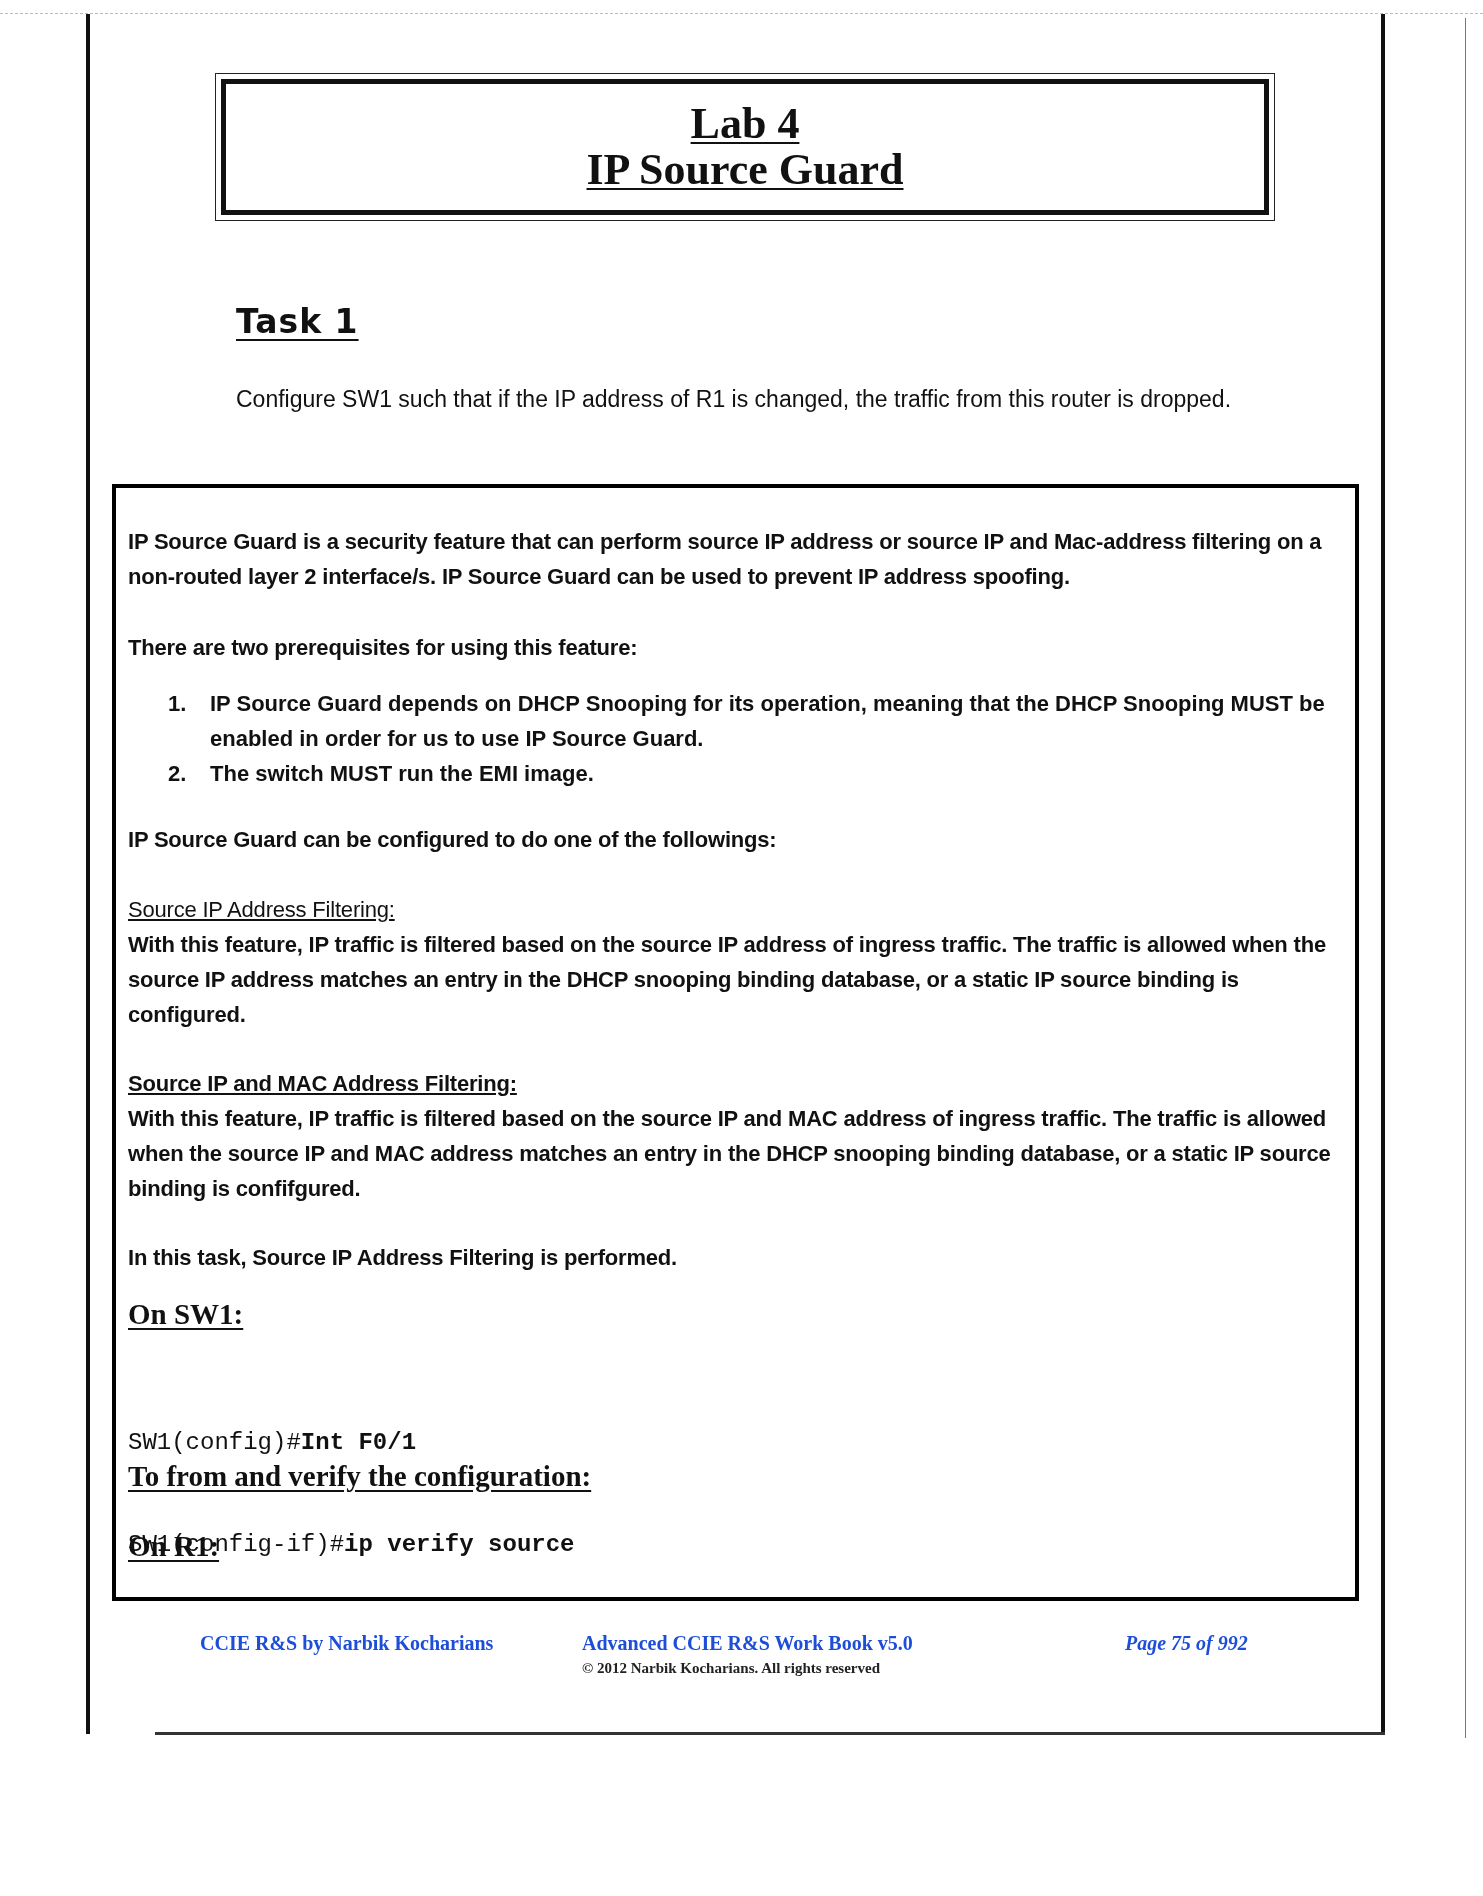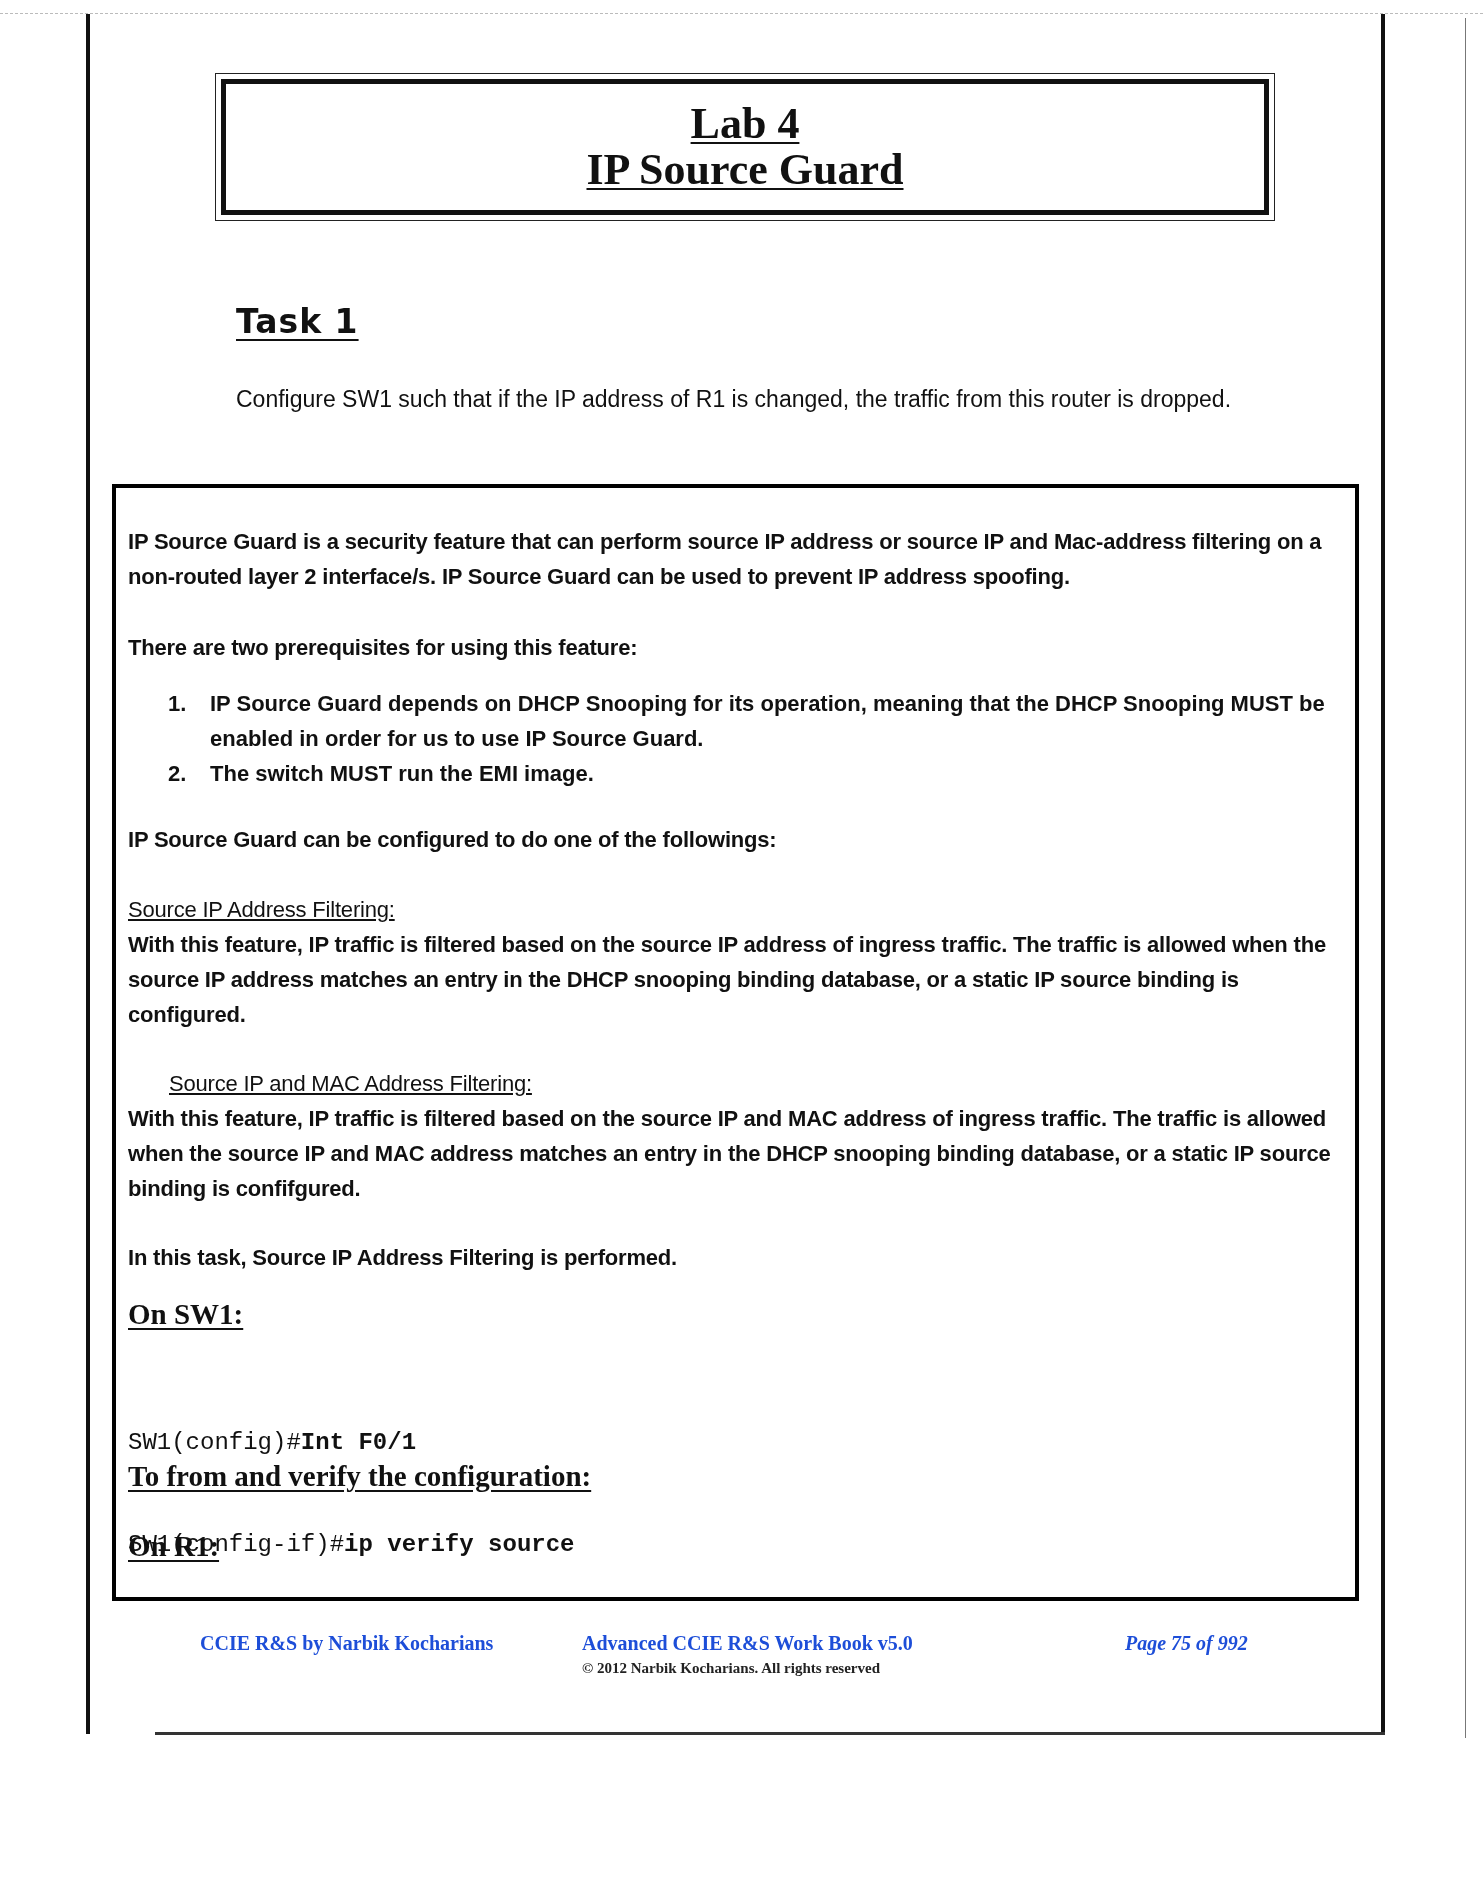--- a/index.html
+++ b/index.html
@@ -71,21 +71,21 @@
   </ol>
 
   <div class="para" style="top:404px;">
     <div class="u" style="font-weight:normal;">Source IP Address Filtering:</div>
     <div>With this feature, IP traffic is filtered based on the source IP address of ingress traffic. The traffic is allowed when the source IP address matches an entry in the DHCP snooping binding database, or a static IP source binding is configured.</div>
   </div>
 
   <div class="para" style="top:334px;">IP Source Guard can be configured to do one of the followings:</div>
 
   <div class="para" style="top:578px;">
-    <div class="u" style="font-weight:normal;margin-left:41px;">Source IP and MAC Address Filtering:</div>
+    <div class="u" style="font-weight:bold;">Source IP and MAC Address Filtering:</div>
     <div>With this feature, IP traffic is filtered based on the source IP and MAC address of ingress traffic. The traffic is allowed when the source IP and MAC address matches an entry in the DHCP snooping binding database, or a static IP source binding is confifgured.</div>
   </div>
 
   <div class="para" style="top:752px;">In this task, Source IP Address Filtering is performed.</div>
 
   <div class="serif-heading" style="top:810px;text-align:right;">On SW1:</div>
 
   <div class="code" style="top:870px;">
     <div><span>SW1(config)#</span><span class="cmd">Int F0/1</span></div>
     <div><span>SW1(config-if)#</span><span class="cmd">ip verify source</span></div>

